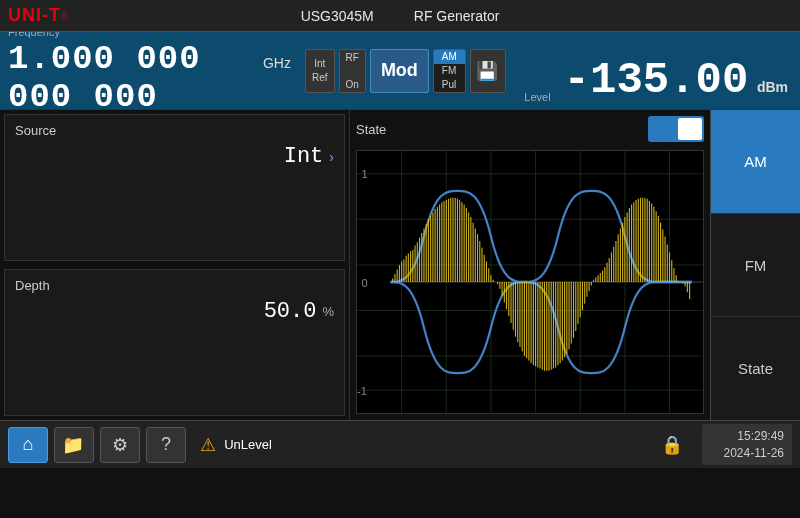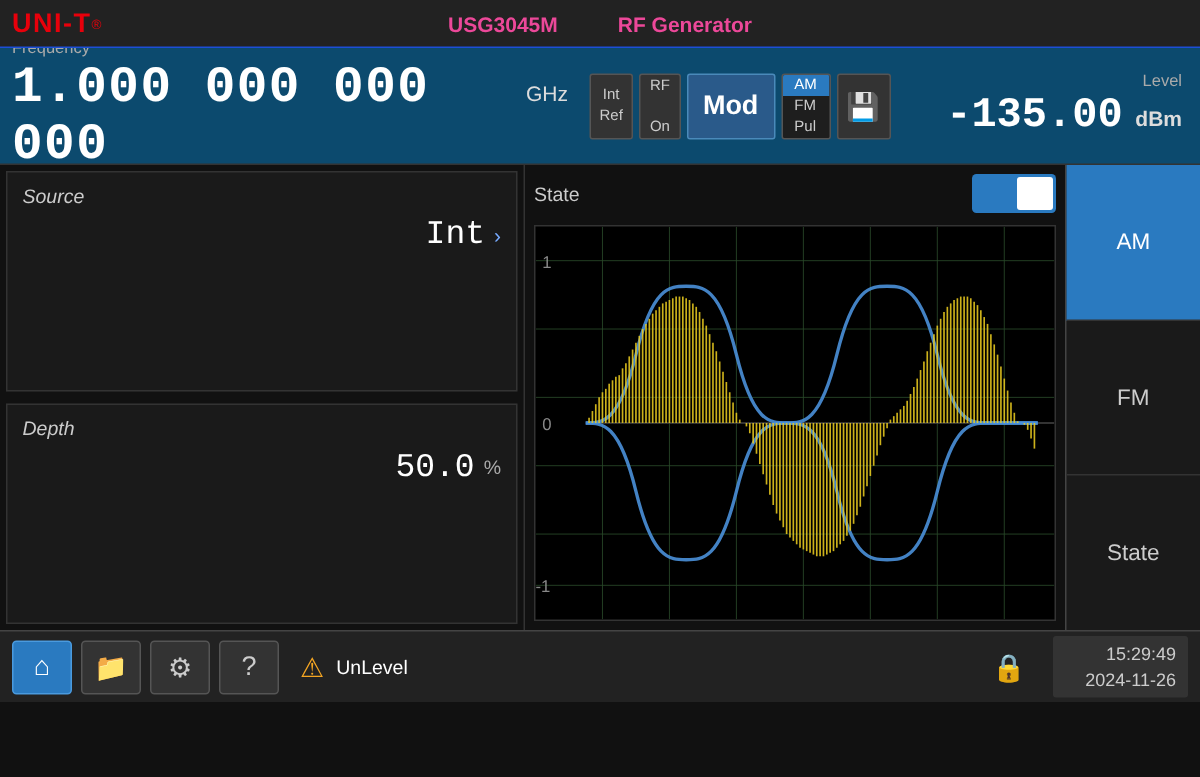--- a/index.html
+++ b/index.html
@@ -36,22 +36,21 @@
     }
     .logo-tm {
       font-size: 9px;
       color: #e8000b;
       vertical-align: super;
     }
     #title-center {
       display: flex;
       gap: 40px;
       font-size: 14px;
-      color: #ec4899;
-      font-weight: bold;
+      color: #e5e5e5;
     }
 
     
     #top-controls {
       background: #0c4a6e;
       height: 78px;
       display: flex;
       align-items: stretch;
       border-bottom: 1px solid #333;
     }
@@ -168,27 +167,28 @@
       border-radius: 2px;
       height: 44px;
       font-size: 18px;
       color: #aaa;
     }
 
     
     #level-section {
       padding: 4px 12px;
       display: flex;
-      flex-direction: column;
+      flex-direction: row;
       justify-content: center;
       min-width: 200px;
       align-items: flex-end;
+      gap: 13px;
     }
     #level-value {
-      font-size: 28px;
+      font-size: 44px;
       font-weight: bold;
       color: #fff;
       font-family: 'Courier New', monospace;
     }
     #level-unit {
       font-size: 14px;
       color: #ddd;
       margin-left: 4px;
       font-weight: bold;
     }
@@ -210,21 +210,20 @@
       background: #1a1a1a;
       border: 1px solid #333;
       margin: 4px;
       padding: 8px 10px;
       flex: 1;
     }
     .param-label {
       font-size: 13px;
       color: #ccc;
       margin-bottom: 6px;
-      font-style: italic;
     }
     .param-value-row {
       display: flex;
       justify-content: flex-end;
       align-items: center;
       gap: 6px;
     }
     .param-value {
       font-size: 22px;
       color: #fff;

